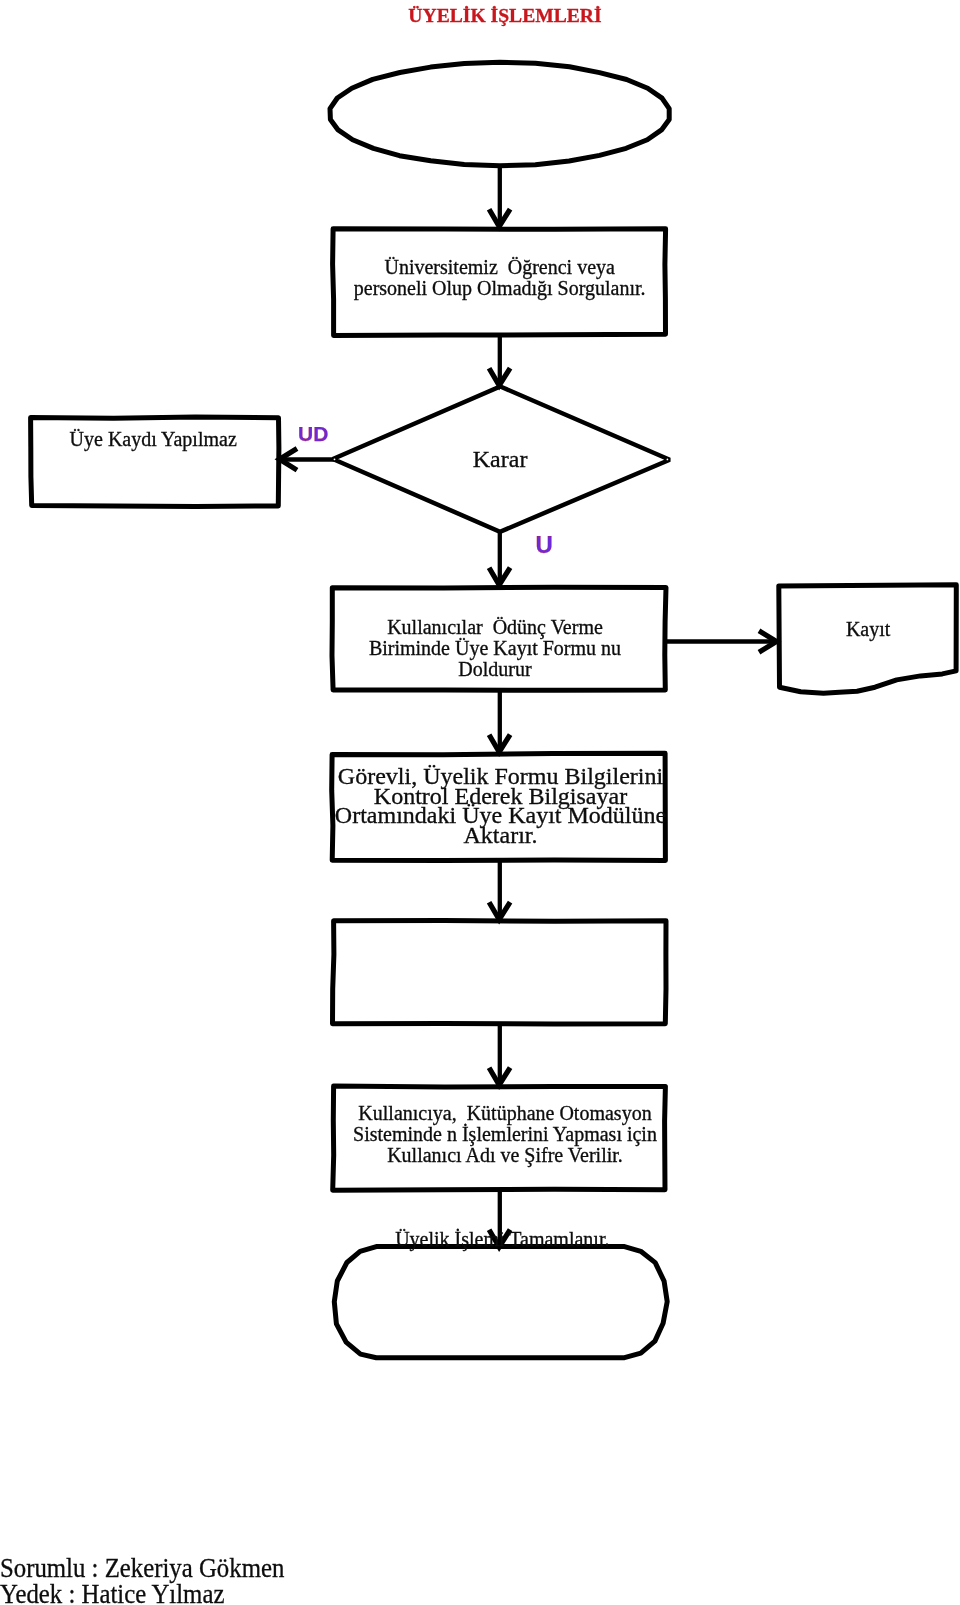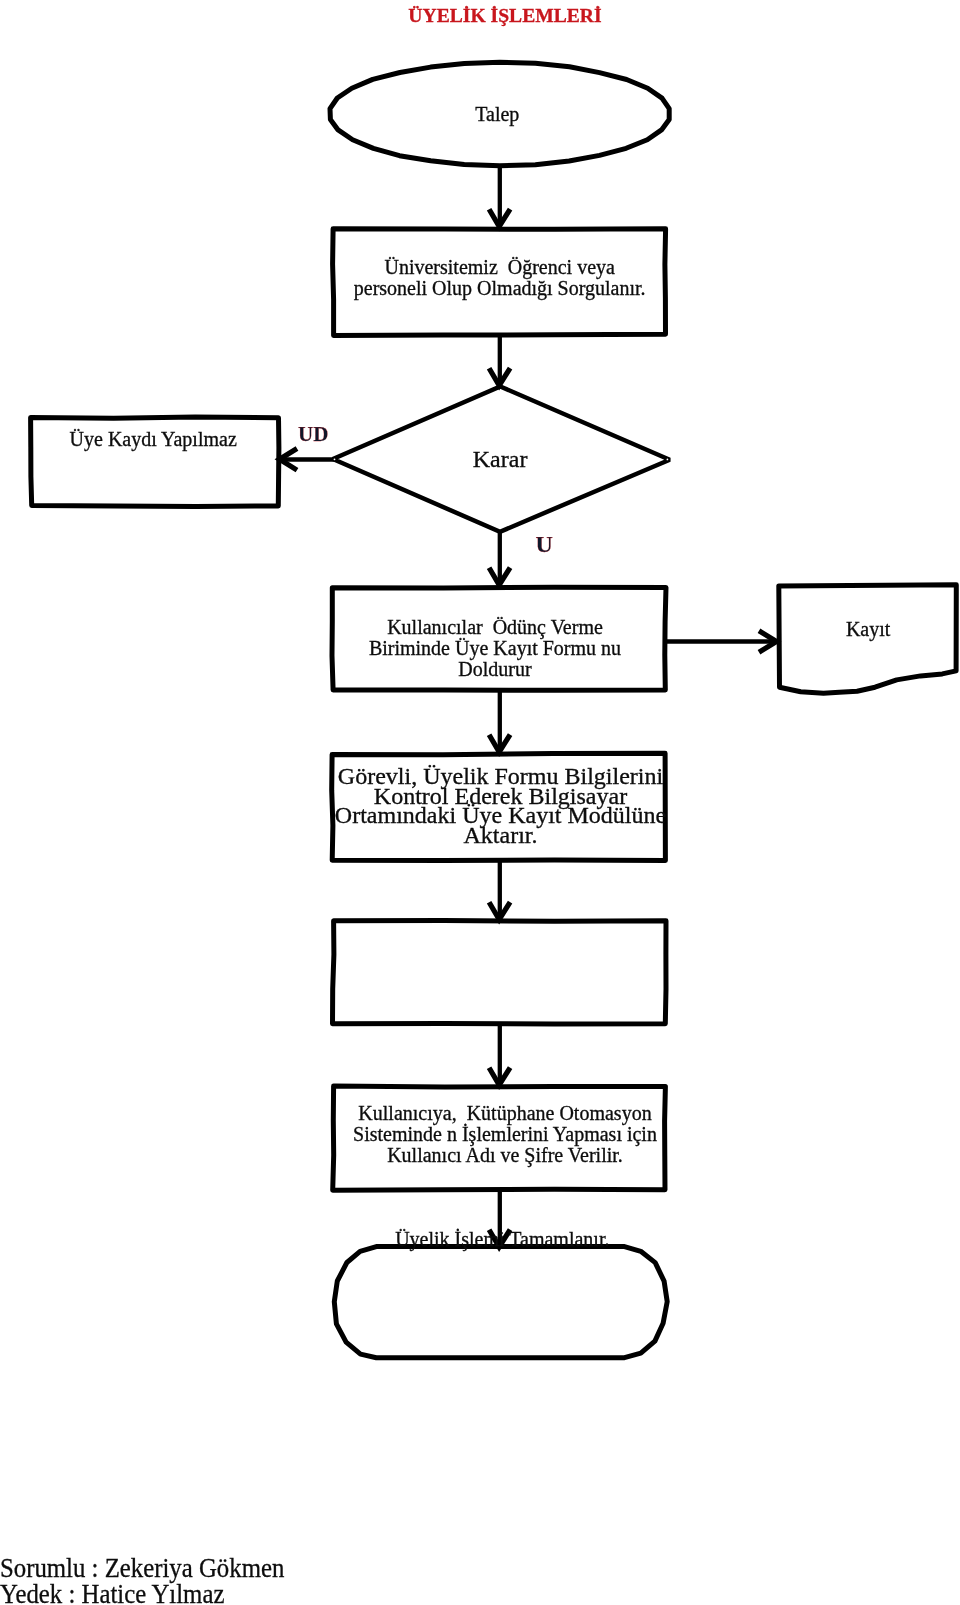--- a/index.html
+++ b/index.html
@@ -7,22 +7,22 @@
   #stage{position:relative;width:960px;height:1605px;background:#fff;
          -webkit-font-smoothing:antialiased;transform:translateZ(0);
          font-family:"Liberation Serif",serif;}
   #sheet{position:absolute;left:0;top:0;width:960px;height:1605px;}
   .lbl{position:absolute;color:#0d0d0d;font-family:"Liberation Serif",serif;
        font-size:20px;line-height:22px;text-align:center;white-space:pre-wrap;
        -webkit-text-stroke:0.32px #0d0d0d;}
   #title{position:absolute;left:25px;top:5px;width:960px;text-align:center;
          font-family:"Liberation Serif",serif;font-weight:bold;font-size:19.6px;
          letter-spacing:0px;color:#c8161d;-webkit-text-stroke:0.3px #c8161d;}
-  .edgelbl{position:absolute;font-family:Liberation Serif, serif;font-weight:bold;
-           font-size:21px;color:#0f172a;-webkit-text-stroke:0.25px #c8161d;}
+  .edgelbl{position:absolute;font-family:Liberation Sans, sans-serif;font-weight:bold;
+           font-size:21px;color:#6d28d9;-webkit-text-stroke:0.25px #c8161d;}
   #footer{position:absolute;left:0.2px;top:1555px;font-family:"Liberation Serif",serif;
           font-size:26.8px;line-height:26.4px;color:#0d0d0d;white-space:pre-wrap;-webkit-text-stroke:0.3px #0d0d0d;transform:scaleX(0.925);transform-origin:0 0;}
 </style>
 </head>
 <body>
 
 <div id="stage">
 
   <div id="title">ÜYELİK İŞLEMLERİ</div>
 
@@ -58,21 +58,20 @@
       <path stroke-width="5.2" stroke-linejoin="miter" stroke-miterlimit="3" d="M297 448.5L279.5 459.3L297 470.1"></path>
       <path stroke-width="4.5" d="M666 641.5L775.5 641.5"></path>
       <path stroke-width="5.2" stroke-linejoin="miter" stroke-miterlimit="3" d="M759 630.8L776.5 641.5L759 652.2"></path>
     </g>
     <g stroke="none" fill="#ffffff">
       <circle cx="334.5" cy="459.3" r="0.9"></circle>
       <circle cx="667.4" cy="459.4" r="0.85"></circle>
     </g>
   </svg>
 
-  <div class="lbl" style="left:331.8px;top:103.0px;width:331px;font-size:20px;line-height:22px">Talep</div>
   <div class="lbl" style="left:333.2px;top:257.2px;width:333px;font-size:20px;line-height:21.2px">Üniversitemiz  Öğrenci veya
 personeli Olup Olmadığı Sorgulanır.</div>
   <div class="lbl" style="left:334.6px;top:447.9px;width:331px;font-size:24px;line-height:22px">Karar</div>
   <div class="lbl" style="left:29.2px;top:428px;width:248px;font-size:20px;line-height:22px">Üye Kaydı Yapılmaz</div>
   <div class="lbl" style="left:334.0px;top:617.4px;width:322px;font-size:20px;line-height:21px">Kullanıcılar  Ödünç Verme
 Biriminde Üye Kayıt Formu nu
 Doldurur</div>
   <div class="lbl" style="left:778.6px;top:617.7px;width:179px;font-size:20px;line-height:22px">Kayıt</div>
   <div class="lbl" style="left:334.0px;top:767.3px;width:333px;font-size:24px;line-height:19.5px">Görevli, Üyelik Formu Bilgilerini
 Kontrol Ederek Bilgisayar

